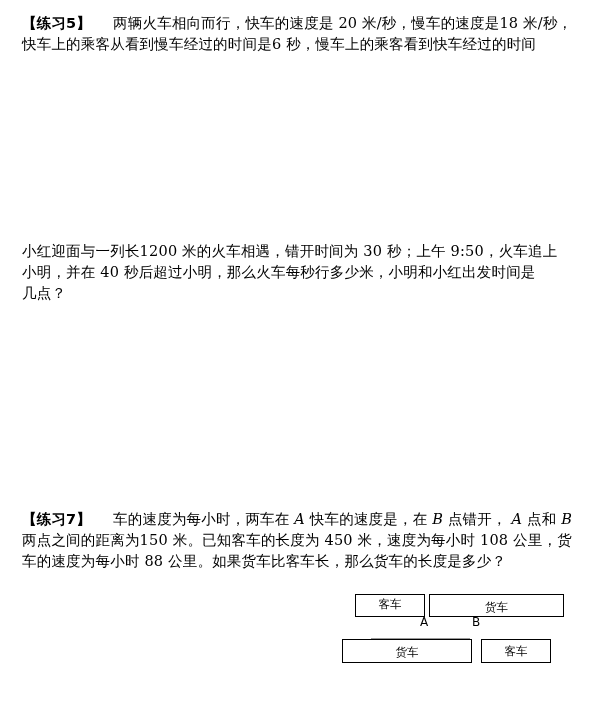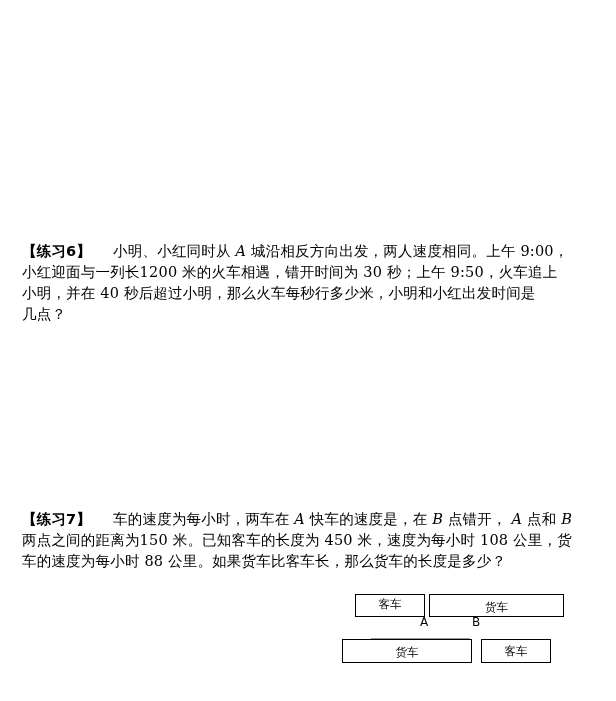--- a/index.html
+++ b/index.html
@@ -66,24 +66,25 @@
     .gray-line {
       position: absolute;
       height: 1px;
       background: #9a9a9a;
     }
   </style>
 </head>
 <body>
 
 <div class="exercise" id="ex5">
+  <span class="line"><span class="label">【练习5】</span><span>两辆火车相向而行，快车的速度是 20 米/秒，慢车的速度是18 米/秒，</span></span>
+  <span class="line">快车上的乘客从看到慢车经过的时间是6 秒，慢车上的乘客看到快车经过的时间</span>
 </div>
 
 <div class="exercise" id="ex6">
-  <span class="line"><span class="label">【练习6】</span><span>小明、小红同时从</span> <span class="italic">A</span> <span>城沿相反方向出发，两人速度相同。上午 9:00，</span></span>
   <span class="line">小红迎面与一列长1200 米的火车相遇，错开时间为 30 秒；上午 9:50，火车追上</span>
   <span class="line">小明，并在 40 秒后超过小明，那么火车每秒行多少米，小明和小红出发时间是</span>
   <span class="line">几点？</span>
 </div>
 
 <div class="exercise" id="ex7">
   <span class="line"><span class="label">【练习7】</span><span>车的速度为每小时，两车在</span> <span class="italic">A</span> <span>快车的速度是，在</span> <span class="italic">B</span> <span>点错开，</span> <span class="italic">A</span> <span>点和</span> <span class="italic">B</span></span>
   <span class="line">两点之间的距离为150 米。已知客车的长度为 450 米，速度为每小时 108 公里，货</span>
   <span class="line">车的速度为每小时 88 公里。如果货车比客车长，那么货车的长度是多少？</span>
 </div>

